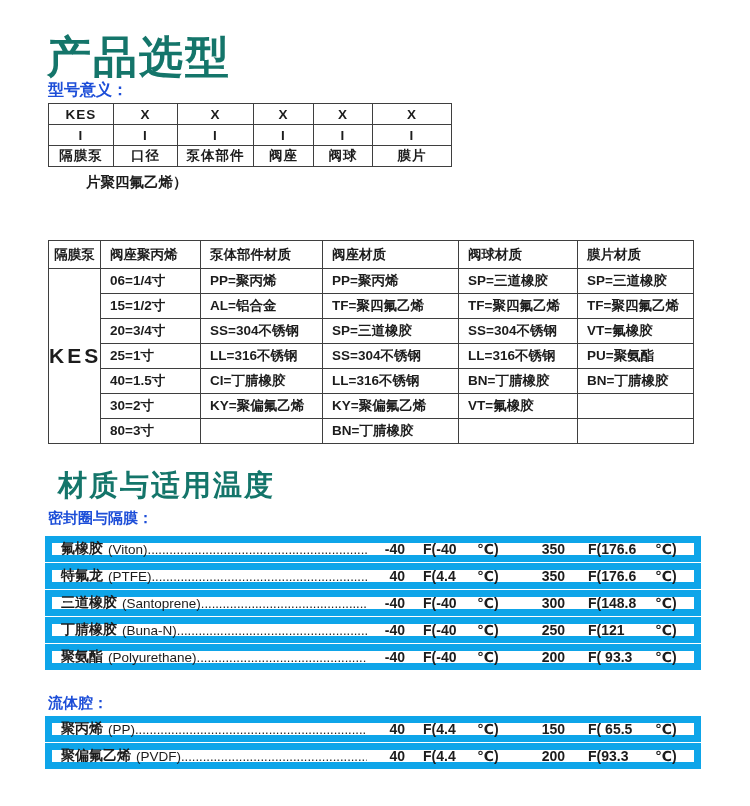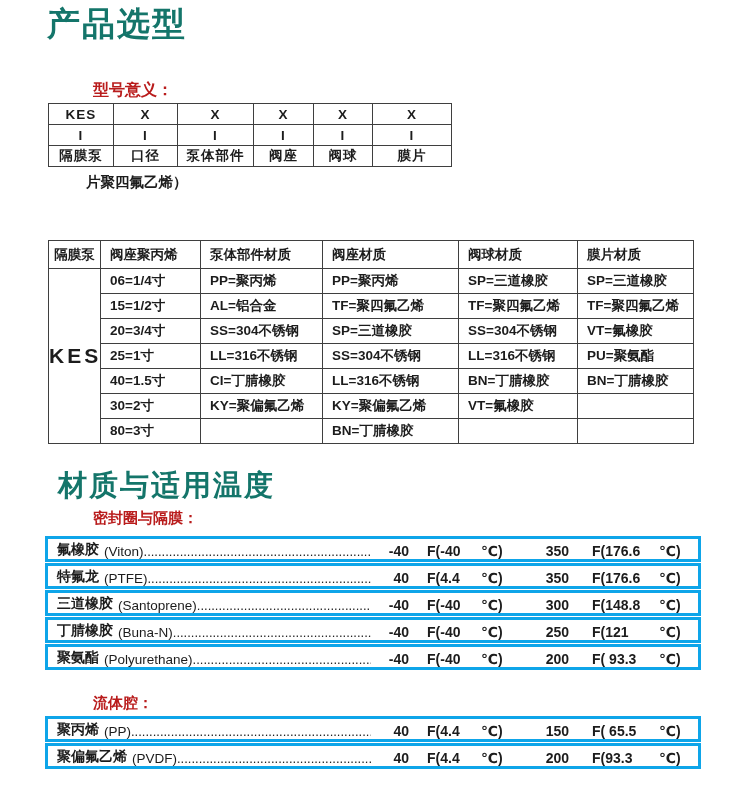--- a/index.html
+++ b/index.html
@@ -2,24 +2,24 @@
 <html><head>
 <meta charset="utf-8">
 <style>
   html,body{margin:0;padding:0;background:#fff;}
   .page{
     position:relative;width:750px;height:806px;background:#ffffff;
     font-family:"Liberation Sans","DejaVu Sans",sans-serif;color:#1c1c1c;overflow:hidden;
   }
   
   .sec-title{position:absolute;margin:0;font-weight:bold;color:#14756a;letter-spacing:2px;}
-  .sec-title.t1{left:47px;top:2px;font-size:33px;text-align:right;}
+  .sec-title.t1{left:47px;top:28px;font-size:44px;text-align:right;}
   .sec-title.t2{left:58px;top:458px;font-size:29px;margin-top:8px;}
 
-  .sub-label{position:absolute;font-size:16px;font-weight:bold;color:#b91c1c;margin-left:45px;}
+  .sub-label{position:absolute;font-size:16px;font-weight:bold;color:#1d4ed8;}
   .lbl-meaning{left:48px;top:80px;}
   .lbl-seal{left:48px;top:509px;font-size:15px;}
   .lbl-fluid{left:48px;top:694px;font-size:15px;}
 
   
   table.model-table{position:absolute;left:48px;top:103px;width:403px;border-collapse:collapse;table-layout:fixed;}
   table.model-table td{
     border:1px solid #3f3f3f;height:20px;text-align:center;vertical-align:middle;
     font-size:13.5px;font-weight:600;padding:0;letter-spacing:1px;
   }
@@ -36,21 +36,21 @@
   table.selection td{height:24px;padding:0 0 0 9px;font-weight:600;}
   table.selection td.series-cell{
     text-align:center;padding:0;font-size:21px;font-weight:600;letter-spacing:3px;
   }
 
   
   .temp-table{position:absolute;left:45px;width:656px;}
   .temp-table.seal{top:536px;}
   .temp-table.fluid{top:716px;}
   .temp-row{
-    box-sizing:border-box;border:3px solid #0ea5e9;height:26px;display:flex;align-items:flex-end;
+    box-sizing:border-box;border:7px solid #0ea5e9;height:26px;display:flex;align-items:center;
     padding:0 9px 0 9px;font-size:14px;font-weight:600;background:#fff;
   }
   .temp-row + .temp-row{margin-top:1px;}
   .mat-cn{white-space:nowrap;}
   .mat-en{white-space:nowrap;font-weight:400;margin-left:5px;font-size:13.5px;}
   .dots{flex:1 1 auto;overflow:hidden;white-space:nowrap;font-weight:400;font-size:13px;color:#222;}
   .dots::after{content:"....................................................................................................................................................";}
   .tv{white-space:nowrap;font-weight:600;}
   .low-f{width:38px;text-align:right;flex:none;}
   .low-c{width:54px;margin-left:18px;text-align:left;flex:none;}

